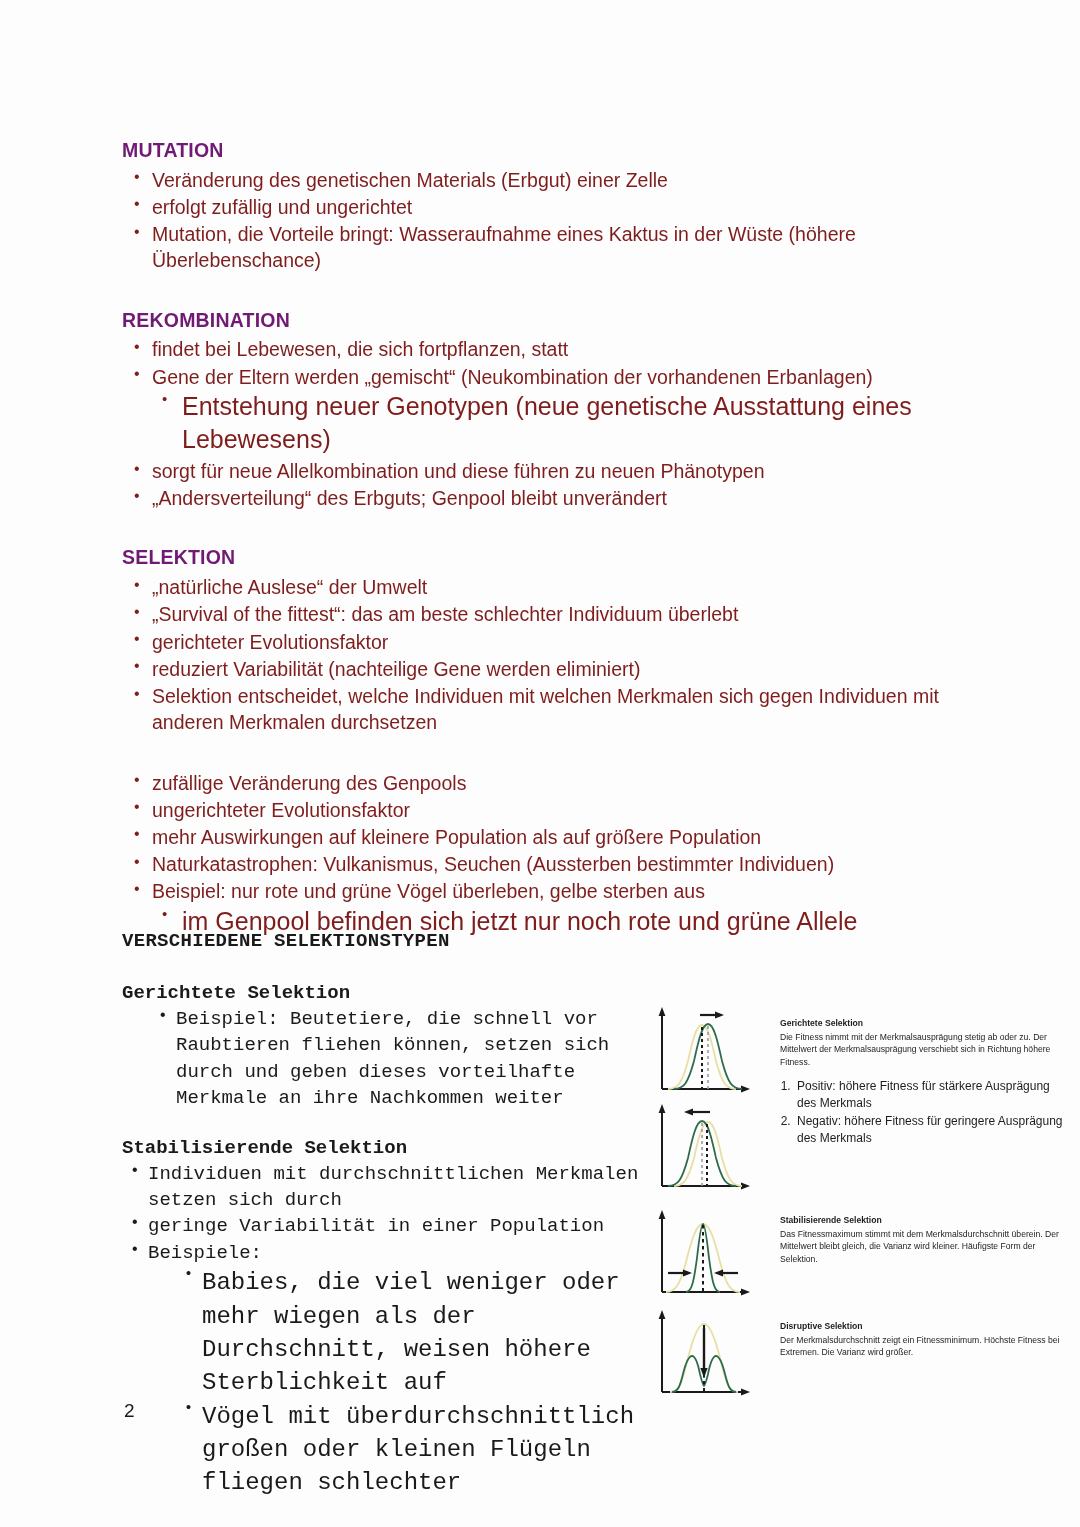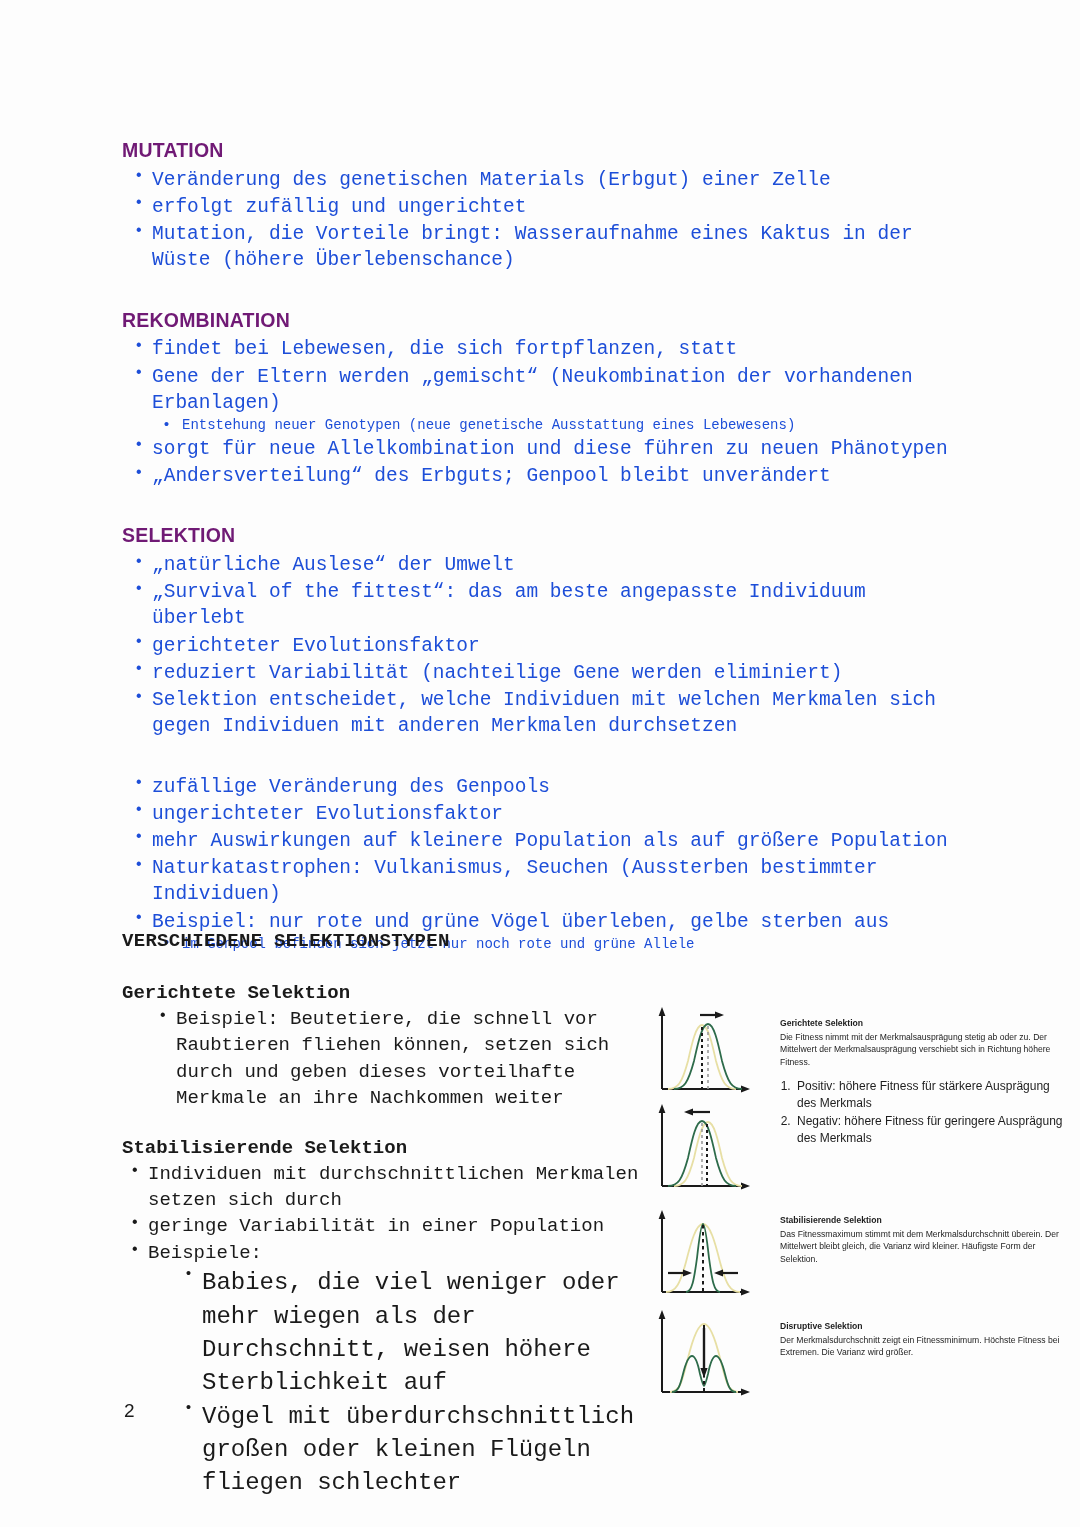--- a/index.html
+++ b/index.html
@@ -45,39 +45,38 @@
     list-style: none;
     margin: 0;
     padding: 0;
   }
   ul.bullets > li {
     position: relative;
     padding-left: 30px;
     font-size: 19.5px;
     line-height: 1.345;
     margin: 0 0 1px 0;
-    color: #1d4ed8;
-    font-family: Liberation Mono, monospace;
+    color: #7f1d1d;
   }
   ul.bullets > li::before {
     content: "•";
     position: absolute;
     left: 12px;
     top: -0.5px;
     font-size: 16px;
   }
   ul.bullets ul.sub {
     list-style: none;
     margin: 0;
     padding: 0;
   }
   ul.bullets ul.sub > li {
     position: relative;
     padding-left: 30px;
-    font-size: 14px;
+    font-size: 25px;
     line-height: 1.345;
   }
   ul.bullets ul.sub > li::before {
     content: "•";
     position: absolute;
     left: 10px;
     top: -0.5px;
     font-size: 15px;
   }
 
@@ -220,21 +219,21 @@
         </li>
         <li>sorgt für neue Allelkombination und diese führen zu neuen Phänotypen</li>
         <li>„Andersverteilung“ des Erbguts; Genpool bleibt unverändert</li>
       </ul>
     </div>
 
     <div class="sect" style="margin-top:34px;">
       <div class="sect-title">SELEKTION</div>
       <ul class="bullets">
         <li>„natürliche Auslese“ der Umwelt</li>
-        <li>„Survival of the fittest“: das am beste angepasste Individuum überlebt</li>
+        <li>„Survival of the fittest“: das am beste schlechter Individuum überlebt</li>
         <li>gerichteter Evolutionsfaktor</li>
         <li>reduziert Variabilität (nachteilige Gene werden eliminiert)</li>
         <li>Selektion entscheidet, welche Individuen mit welchen Merkmalen sich gegen Individuen mit anderen Merkmalen durchsetzen</li>
       </ul>
     </div>
 
     <div class="sect" style="margin-top:34px;">
       <ul class="bullets">
         <li>zufällige Veränderung des Genpools</li>
         <li>ungerichteter Evolutionsfaktor</li>

